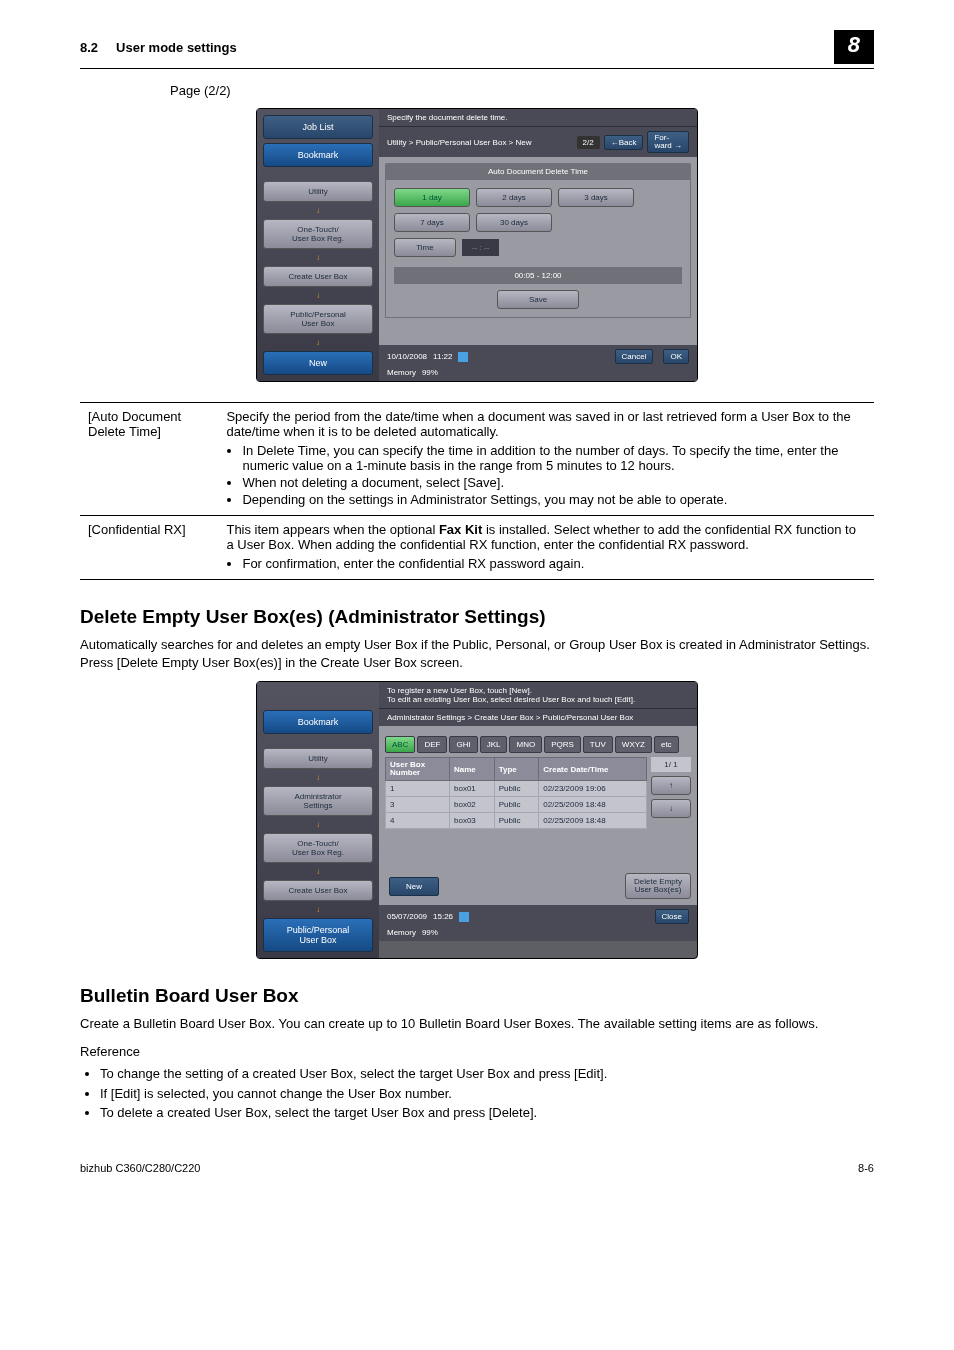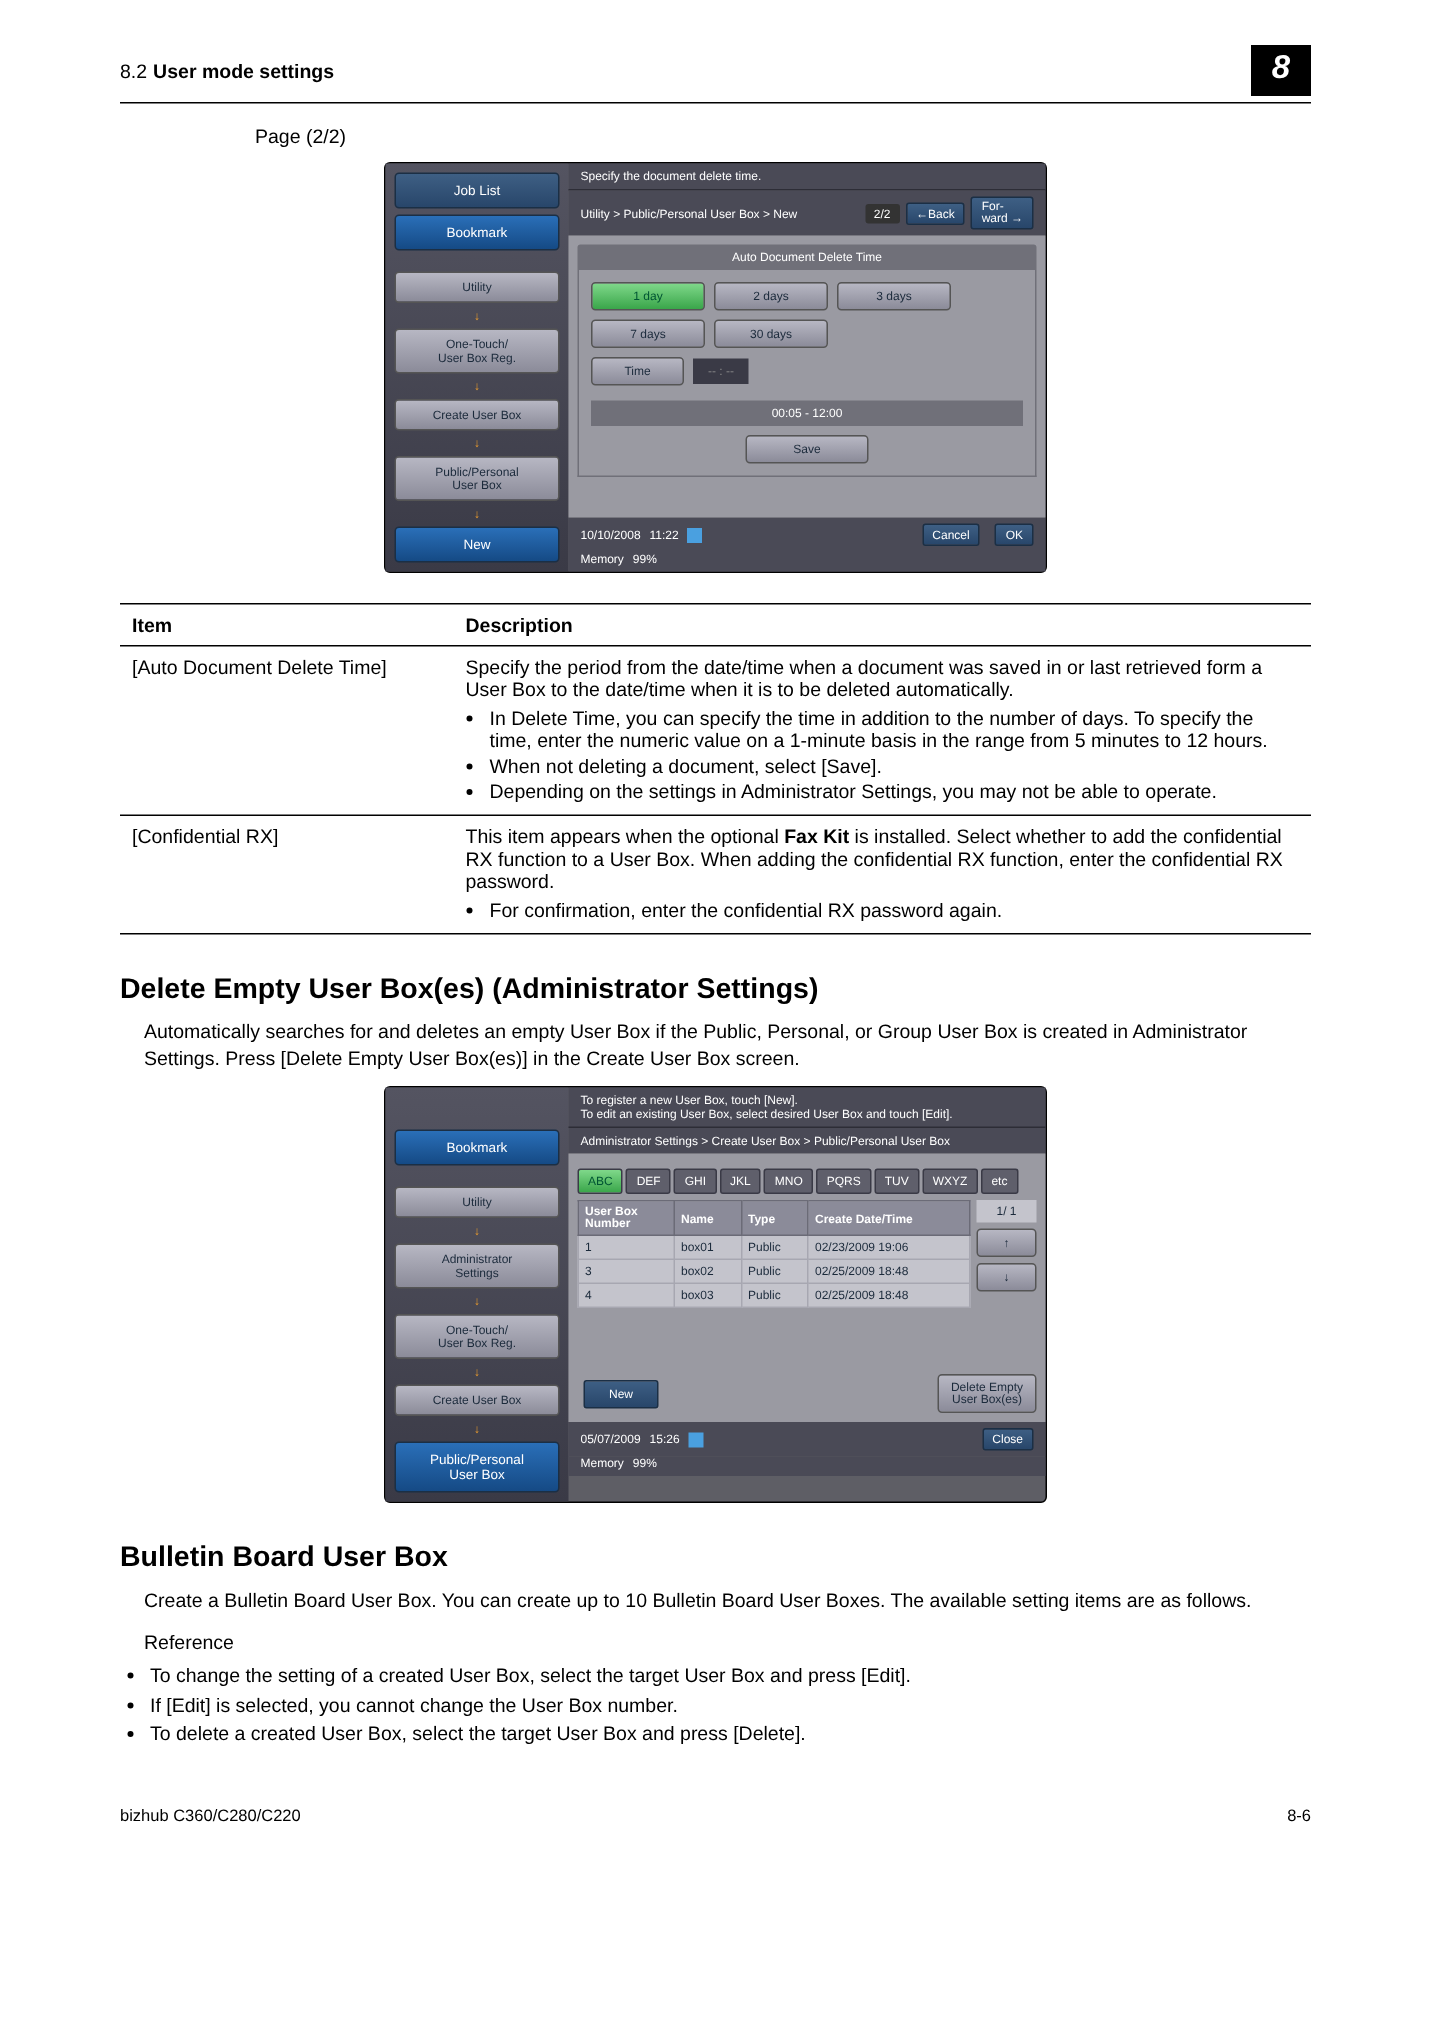--- a/index.html
+++ b/index.html
@@ -4,25 +4,25 @@
 <style>
   body{
     font-family:Arial,Helvetica,sans-serif;
     font-size:13px;
     color:#000;
     margin:0;
     padding:30px 80px 30px 80px;
     width:794px;
   }
   .hdr{display:flex;align-items:center;border-bottom:1px solid #000;padding-bottom:4px;margin-bottom:14px}
-  .hdr-num{font-weight:normal;margin-right:4px}
+  .hdr-num{font-weight:bold;margin-right:18px}
   .hdr-title{font-weight:bold;flex:1}
   .hdr-tab{background:#000;color:#fff;font-weight:bold;font-style:italic;font-size:22px;padding:2px 14px 6px 14px}
   .subhead{font-weight:bold;font-size:19px;margin:26px 0 8px 0}
-  .para{margin:0 0 10px 16px;line-height:1.35}
+  .para{margin:0 0 10px 0;line-height:1.35}
   ul.bullets{margin:5px 0 14px 0;padding-left:20px}
   ul.bullets li{margin:2px 0;line-height:1.35;list-style-type:disc}
   .footer{display:flex;justify-content:space-between;font-size:11px;margin-top:40px;border-top:0}
   table.desc{border-collapse:collapse;width:100%;margin-top:6px}
   table.desc th,table.desc td{border-top:1px solid #000;border-bottom:1px solid #000;padding:6px 8px;text-align:left;vertical-align:top;font-size:13px}
   table.desc th{font-weight:bold}
   table.desc td ul{margin:4px 0 0 16px;padding:0}
   table.desc td ul li{list-style-type:disc;margin:2px 0}
   .pagelabel{margin-left:90px;font-size:13px}
 
@@ -122,24 +122,20 @@
     </div>
     <div class="bottombar" style="padding-top:0">
       <span>Memory</span>
       <span>99%</span>
     </div>
   </div>
 </div>
 
 <table class="desc">
   <tbody>
-      <tr>
-        <th style="width:28%">Item</th>
-        <th>Description</th>
-      </tr>
   <tr>
     <td>[Auto Document Delete Time]</td>
     <td>
       <span>Specify the period from the date/time when a document was saved in or last retrieved form a User Box to the date/time when it is to be deleted automatically.</span>
       <ul>
         <li>In Delete Time, you can specify the time in addition to the number of days. To specify the time, enter the numeric value on a 1-minute basis in the range from 5 minutes to 12 hours.</li>
         <li>When not deleting a document, select [Save].</li>
         <li>Depending on the settings in Administrator Settings, you may not be able to operate.</li>
       </ul>
     </td>

